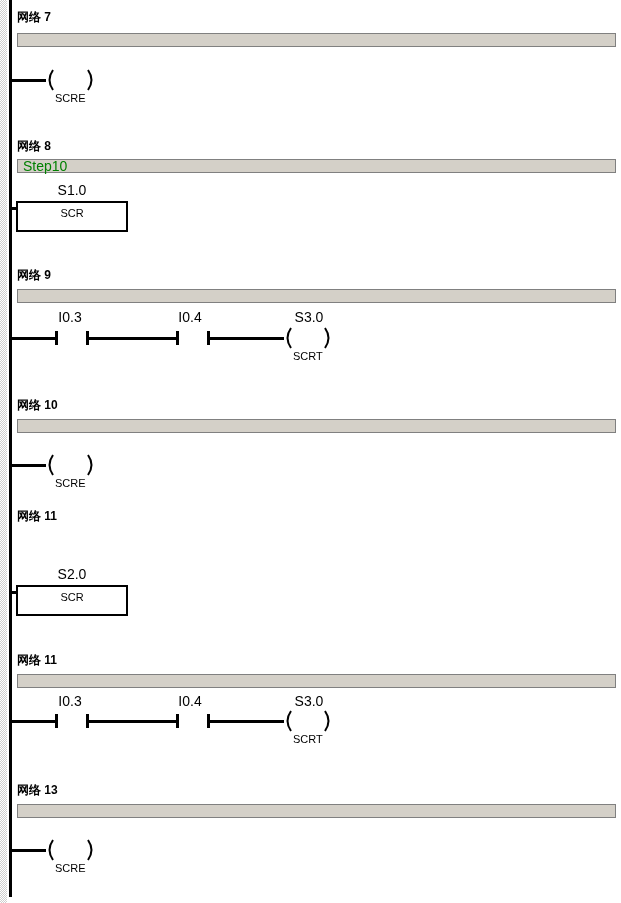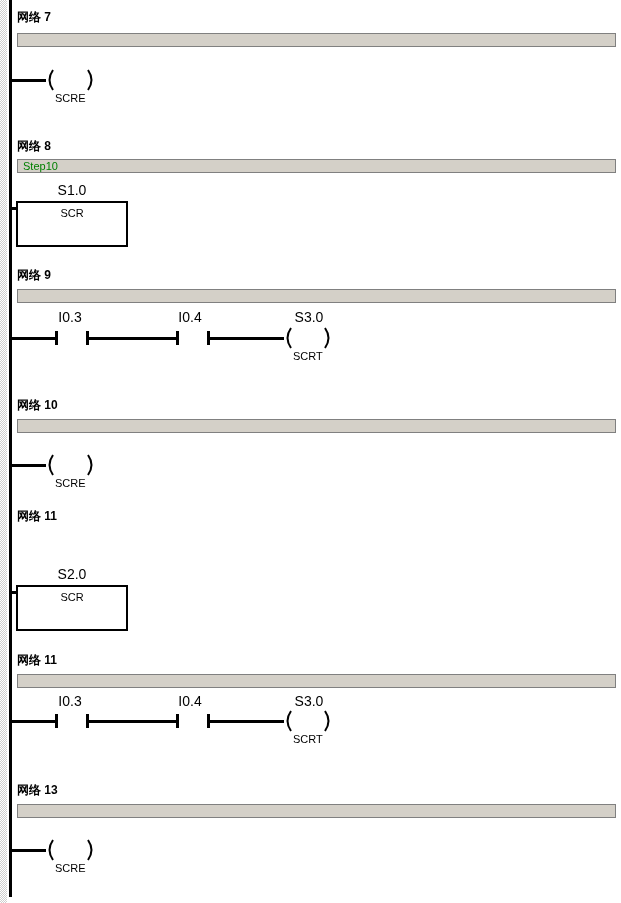--- a/index.html
+++ b/index.html
@@ -22,39 +22,39 @@
     position:absolute;left:17px;height:15px;
     font-size:12px;font-weight:bold;white-space:nowrap;
   }
   .comment-bar{
     position:absolute;left:17px;width:599px;height:14px;
     box-sizing:border-box;
     background:#d4d0c8;border:1px solid #808080;
     line-height:12px;
   }
   .comment-text{
-    display:block;padding-left:5px;font-size:11px;color:#008000;white-space:nowrap;
+    display:block;padding-left:5px;font-size:14px;color:#008000;white-space:nowrap;
   }
   .wire{position:absolute;height:3px;background:#000;}
   .contact{position:absolute;width:34px;height:14px;}
   .cbar{position:absolute;top:0;width:3px;height:14px;background:#000;}
   .cbar.l{left:0;}
   .cbar.r{left:31px;}
   .operand-label{
     position:absolute;transform:translateX(-50%);
     font-size:14px;white-space:nowrap;height:12px;line-height:12px;
   }
   .coil{
     position:absolute;height:22px;display:flex;align-items:center;
   }
   .coil-label{
     font-size:11px;line-height:22px;padding:0 1px;white-space:nowrap;margin-top:36px;
   }
   .scr-box{
-    position:absolute;left:16px;width:112px;height:46px;
+    position:absolute;left:16px;width:112px;height:31px;
     box-sizing:border-box;border:2px solid #000;background:#fff;
     text-align:center;
   }
   .scr-box-label{
     display:inline-block;font-size:11px;line-height:12px;margin-top:2px;
   }
 </style>
 </head>
 <body>
 

